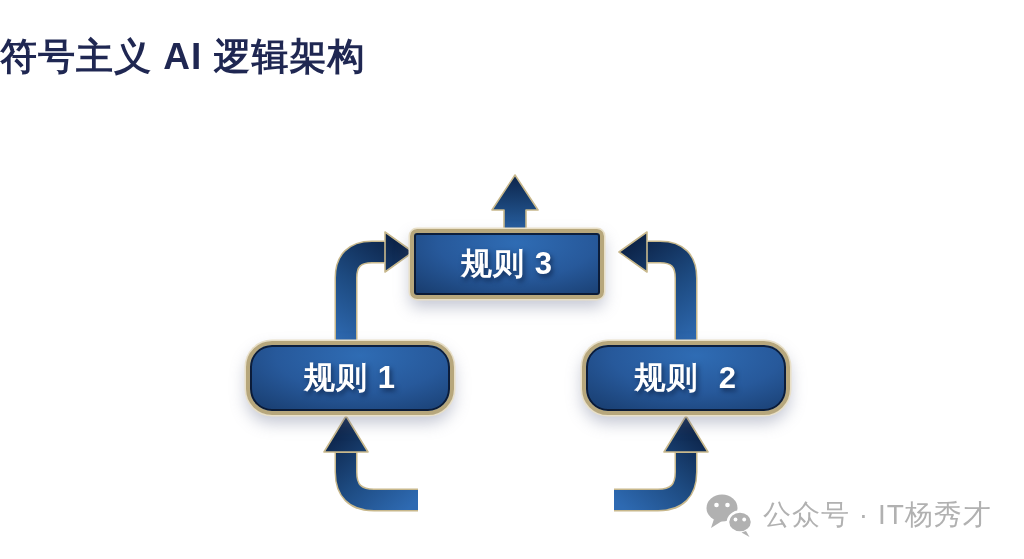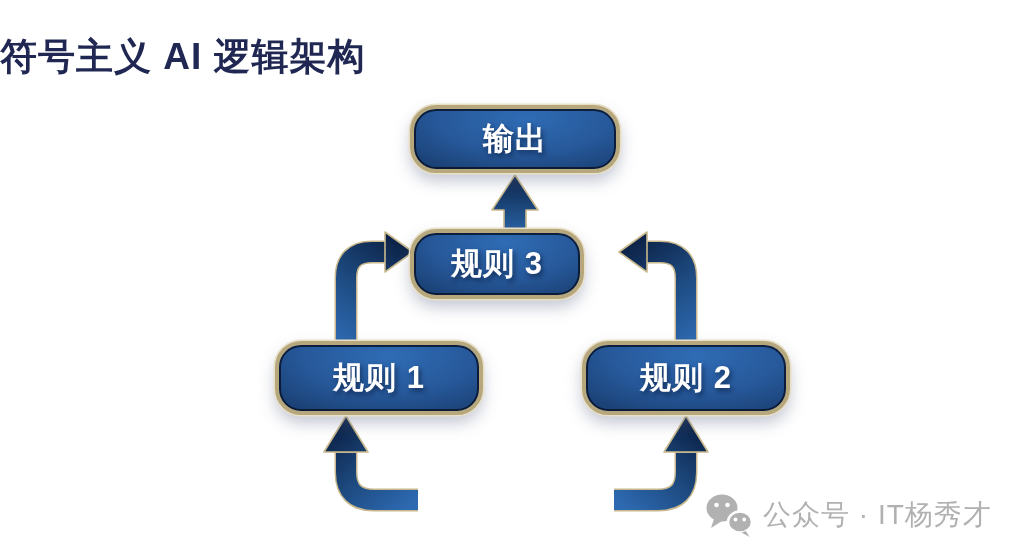--- a/index.html
+++ b/index.html
@@ -44,23 +44,23 @@
     background:radial-gradient(120% 160% at 55% 16%,
       var(--box-fill-light) 0%, #27599b 35%, #173a6a 70%, var(--box-fill-dark) 100%);
     box-shadow:0 0 0 1.5px var(--box-border-light),
                0 8px 16px rgba(96,106,138,.38),
                inset 0 0 0 2px rgba(8,20,44,.85);
     color:var(--node-text);
     font-size:31px;font-weight:700;letter-spacing:1px;
     text-shadow:2px 3px 5px rgba(4,12,36,.55);
   }
   .node-output{left:410px;top:105px;width:210px;height:68px;}
-  .node-rule3 {left:410px;top:229px;width:174px;height:70px;}
-  .node-rule1 {left:246px;top:341px;width:208px;height:74px;margin-left:29px;}
-  .node-rule2 {left:582px;top:341px;width:208px;height:74px;}
+  .node-rule3 {left:410px;top:229px;width:194px;height:70px;border-radius:7px;}
+  .node-rule1 {left:246px;top:341px;width:208px;height:74px;}
+  .node-rule2 {left:582px;top:341px;width:208px;height:74px;font-family:Liberation Mono, monospace;}
   .node-input {left:410px;top:465px;width:210px;height:74px;}
   .watermark{
     position:absolute;left:704px;top:492px;
     display:flex;align-items:center;gap:9px;
     color:var(--watermark-gray);
     font-size:28px;letter-spacing:1px;
   }
   .watermark svg{display:block;}
 </style>
 </head>
@@ -121,23 +121,20 @@
       <polygon class="edge-head" fill="url(#g-d)" points="324,452 368,452 346,416"></polygon>
     </g>
 
     <g>
       <path class="edge-shaft-outline" d="M614 500 L658 500 Q686 500 686 472 L686 452"></path>
       <path class="edge-shaft" stroke="url(#g-e)" d="M614 500 L658 500 Q686 500 686 472 L686 453"></path>
       <polygon class="edge-head" fill="url(#g-e)" points="664,452 708,452 686,416"></polygon>
     </g>
   </svg>
 
-  <div class="node node-output">
-    <span>输出</span>
-  </div>
   <div class="node node-rule3">
     <span>规则 3</span>
   </div>
   <div class="node node-rule1">
     <span>规则 1</span>
   </div>
   <div class="node node-rule2">
     <span>规则 2</span>
   </div>
 

